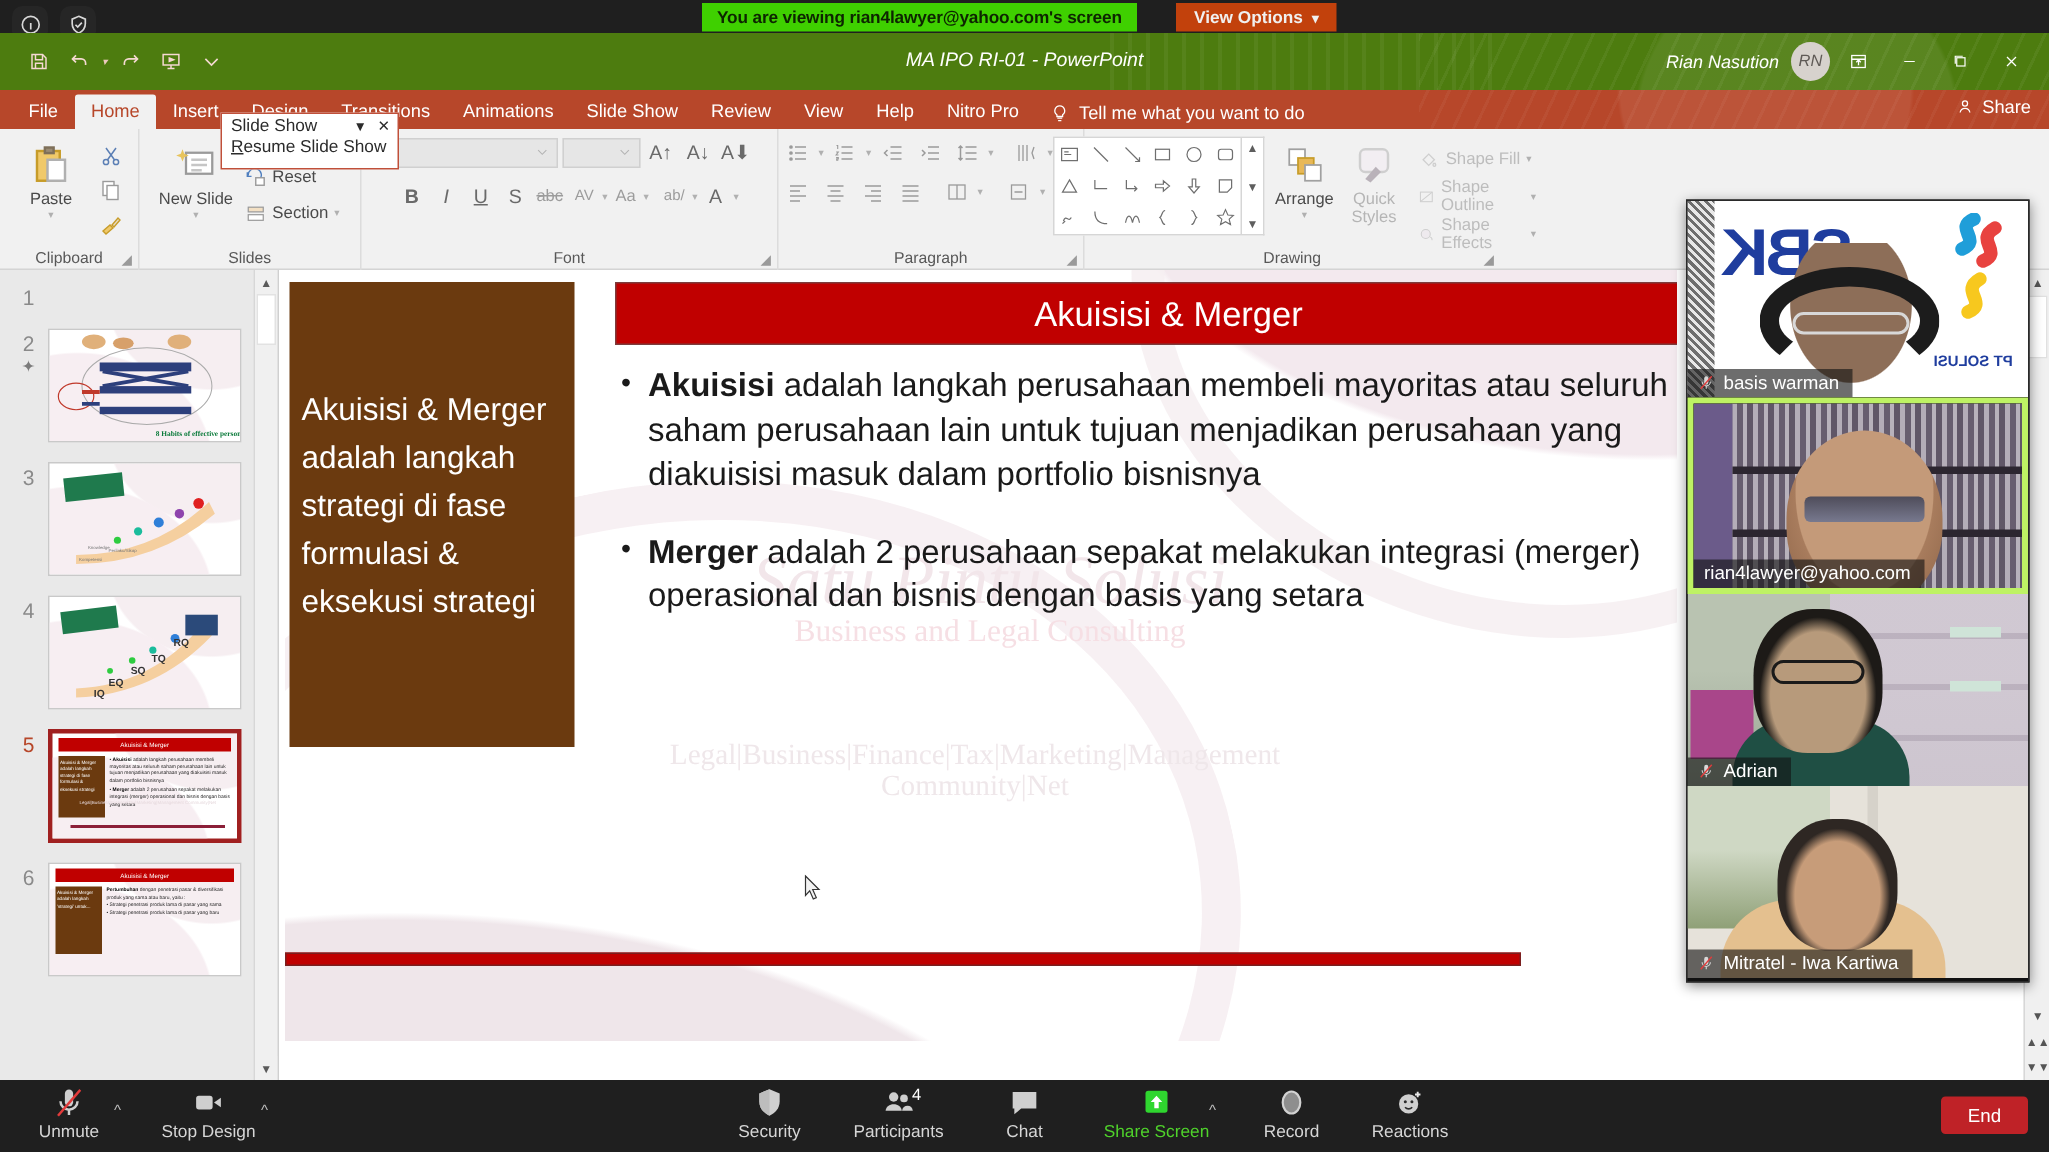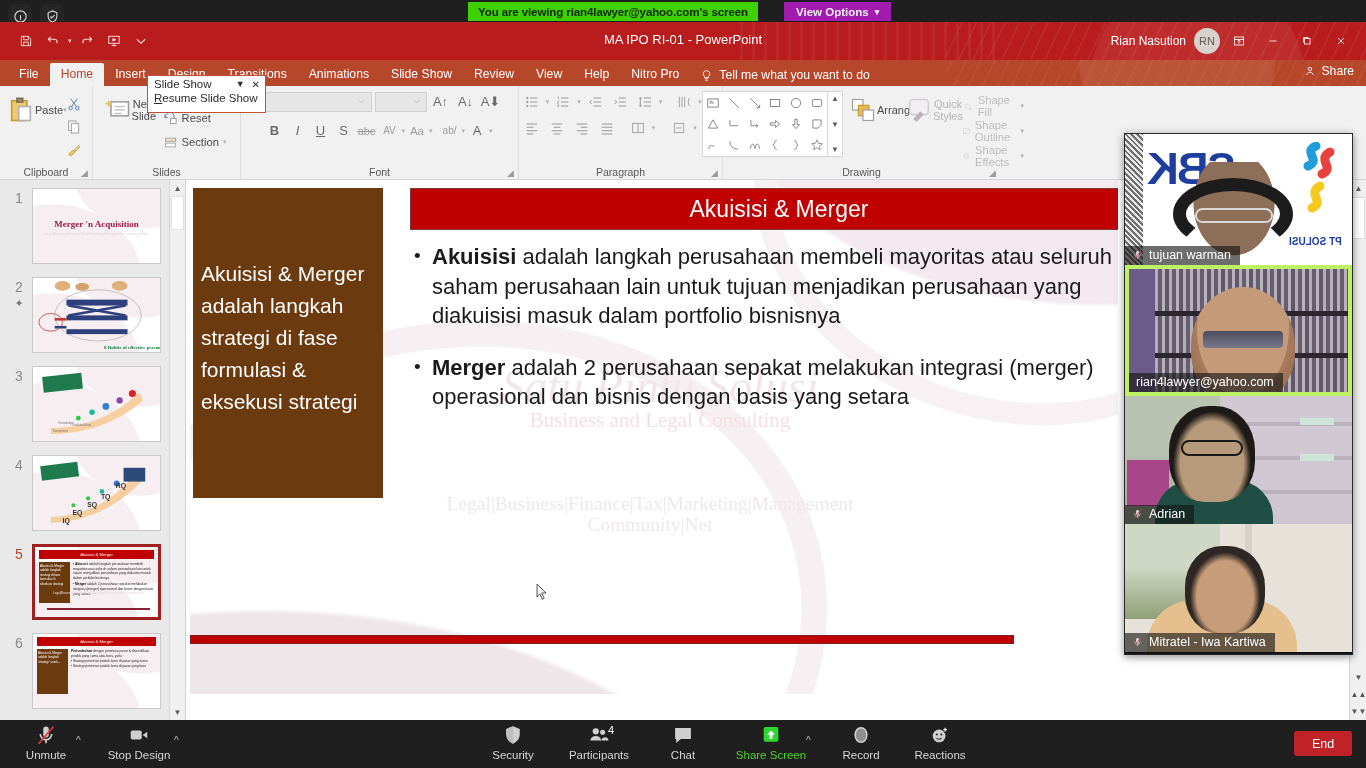--- a/index.html
+++ b/index.html
@@ -25,35 +25,35 @@
   .zoom-badge svg { width: 15px; height: 15px; }
   .share-banner {
     position: absolute; left: 468px; top: 2px; height: 19px;
     background: #3fd000; color: #0d2600;
     font-size: 11.5px; font-weight: bold;
     display: flex; align-items: center; padding: 0 10px;
     white-space: nowrap; letter-spacing: -0.1px;
   }
   .view-options {
     position: absolute; left: 784px; top: 2px; height: 19px;
-    background: #a21caf; color: #f0f0f0;
+    background: #c2410c; color: #f0f0f0;
     font-size: 11.5px; font-weight: bold;
     display: flex; align-items: center; gap: 6px; padding: 0 12px;
     white-space: nowrap;
   }
   .caret-dn { font-size: 9px; }
 
   
   .ppt {
     position: absolute; left: 0; top: 22px; width: 1366px; height: 698px;
     background: #ffffff;
   }
   .ppt-title {
     position: relative; width: 100%; height: 38px;
-    background: #b91c1c; overflow: hidden;
+    background: #4d7c0f; overflow: hidden; font-style: italic;
   }
   .ppt-title::after{
     content:""; position:absolute; right:0; top:-60px; width:420px; height:200px;
     background:
       radial-gradient(circle at 60% 60%, rgba(255,255,255,0.07) 0 38%, transparent 39%),
       repeating-linear-gradient(115deg, rgba(255,255,255,0.05) 0 2px, transparent 2px 13px);
     pointer-events:none;
   }
   .ppt-title::before{
     content:""; position:absolute; left:740px; top:-36px; width:260px; height:120px;
@@ -117,21 +117,21 @@
     border-bottom: 1px solid #d4d4d4; display: flex;
   }
   .rgroup { position: relative; height: 94px; display: flex; flex-direction: column;
             align-items: center; justify-content: flex-start; padding: 3px 4px 0; }
   .rgroup + .rgroup { border-left: 1px solid #dcdcdc; }
   .rgroup-label { position: absolute; bottom: 2px; left: 0; right: 0; text-align: center;
                   font-size: 10.5px; color: #585858; }
   .rgroup-dlg { position: absolute; bottom: 2px; right: 4px; font-size: 9px; color: #9a9a9a; }
   .rgroup-body { display: flex; align-items: flex-start; gap: 2px; padding-top: 2px; }
 
-  .bigbtn { display: flex; flex-direction: row; align-items: center; width: 54px;
+  .bigbtn { display: flex; flex-direction: column; align-items: center; width: 54px;
             font-size: 11px; color: #4a4a4a; padding-top: 2px; }
   .bigbtn .gl { height: 34px; display: flex; align-items: center; justify-content: center; }
   .bigbtn .gl svg { width: 28px; height: 28px; }
   .bigbtn .lbl { line-height: 12px; text-align: center; }
   .smallbtn { display: flex; align-items: center; gap: 4px; font-size: 11.2px;
               color: #4a4a4a; height: 22px; padding: 0 3px; }
   .smallbtn svg { width: 15px; height: 15px; }
   .icobox { width: 22px; height: 22px; display: flex; align-items: center; justify-content: center; color: #6d6d6d; }
   .icobox svg { width: 16px; height: 16px; }
 
@@ -839,25 +839,20 @@
         <u>R</u><span>esume Slide Show</span>
       </div>
     </div>
 
     <div class="workarea">
 
       <div class="thumbpane">
 
         <div class="thumb-row">
           <div class="thumb-num">1</div>
-          <div class="thumb">
-            <div class="thumb-swoosh"></div>
-            <div class="t1-title">Merger 'n Acquisition</div>
-            <div class="t1-sub">Legal|Business|Finance|Tax|Marketing|Management Community|Net</div>
-          </div>
         </div>
 
         <div class="thumb-row">
           <div class="thumb-num">
             <span>2</span>
             <span class="star">✦</span>
           </div>
           <div class="thumb">
             <div class="thumb-swoosh"></div>
             <svg viewBox="0 0 129 76" style="position:absolute;inset:0">
@@ -1020,21 +1015,21 @@
       </div>
       <div class="vname">
         <span class="micoff">
           <svg viewBox="0 0 24 24" fill="none">
               <path d="M12 3a3 3 0 013 3v6a3 3 0 01-6 0V6a3 3 0 013-3z" fill="#d8d8d8"></path>
               <path d="M6 11a6 6 0 0012 0" stroke="#d8d8d8" stroke-width="1.6"></path>
               <path d="M12 17v4" stroke="#d8d8d8" stroke-width="1.6"></path>
               <path d="M4 21L20 3" stroke="#e23b3b" stroke-width="2"></path>
             </svg>
         </span>
-        <span>tujuan warman</span>
+        <span>basis warman</span>
       </div>
     </div>
 
     <div class="vtile h2">
       <div class="v2">
         <div class="shelf"></div>
         <div class="shelfline" style="top:42px"></div>
         <div class="shelfline" style="top:84px"></div>
         <div class="head"></div>
         <div class="glasses"></div>

